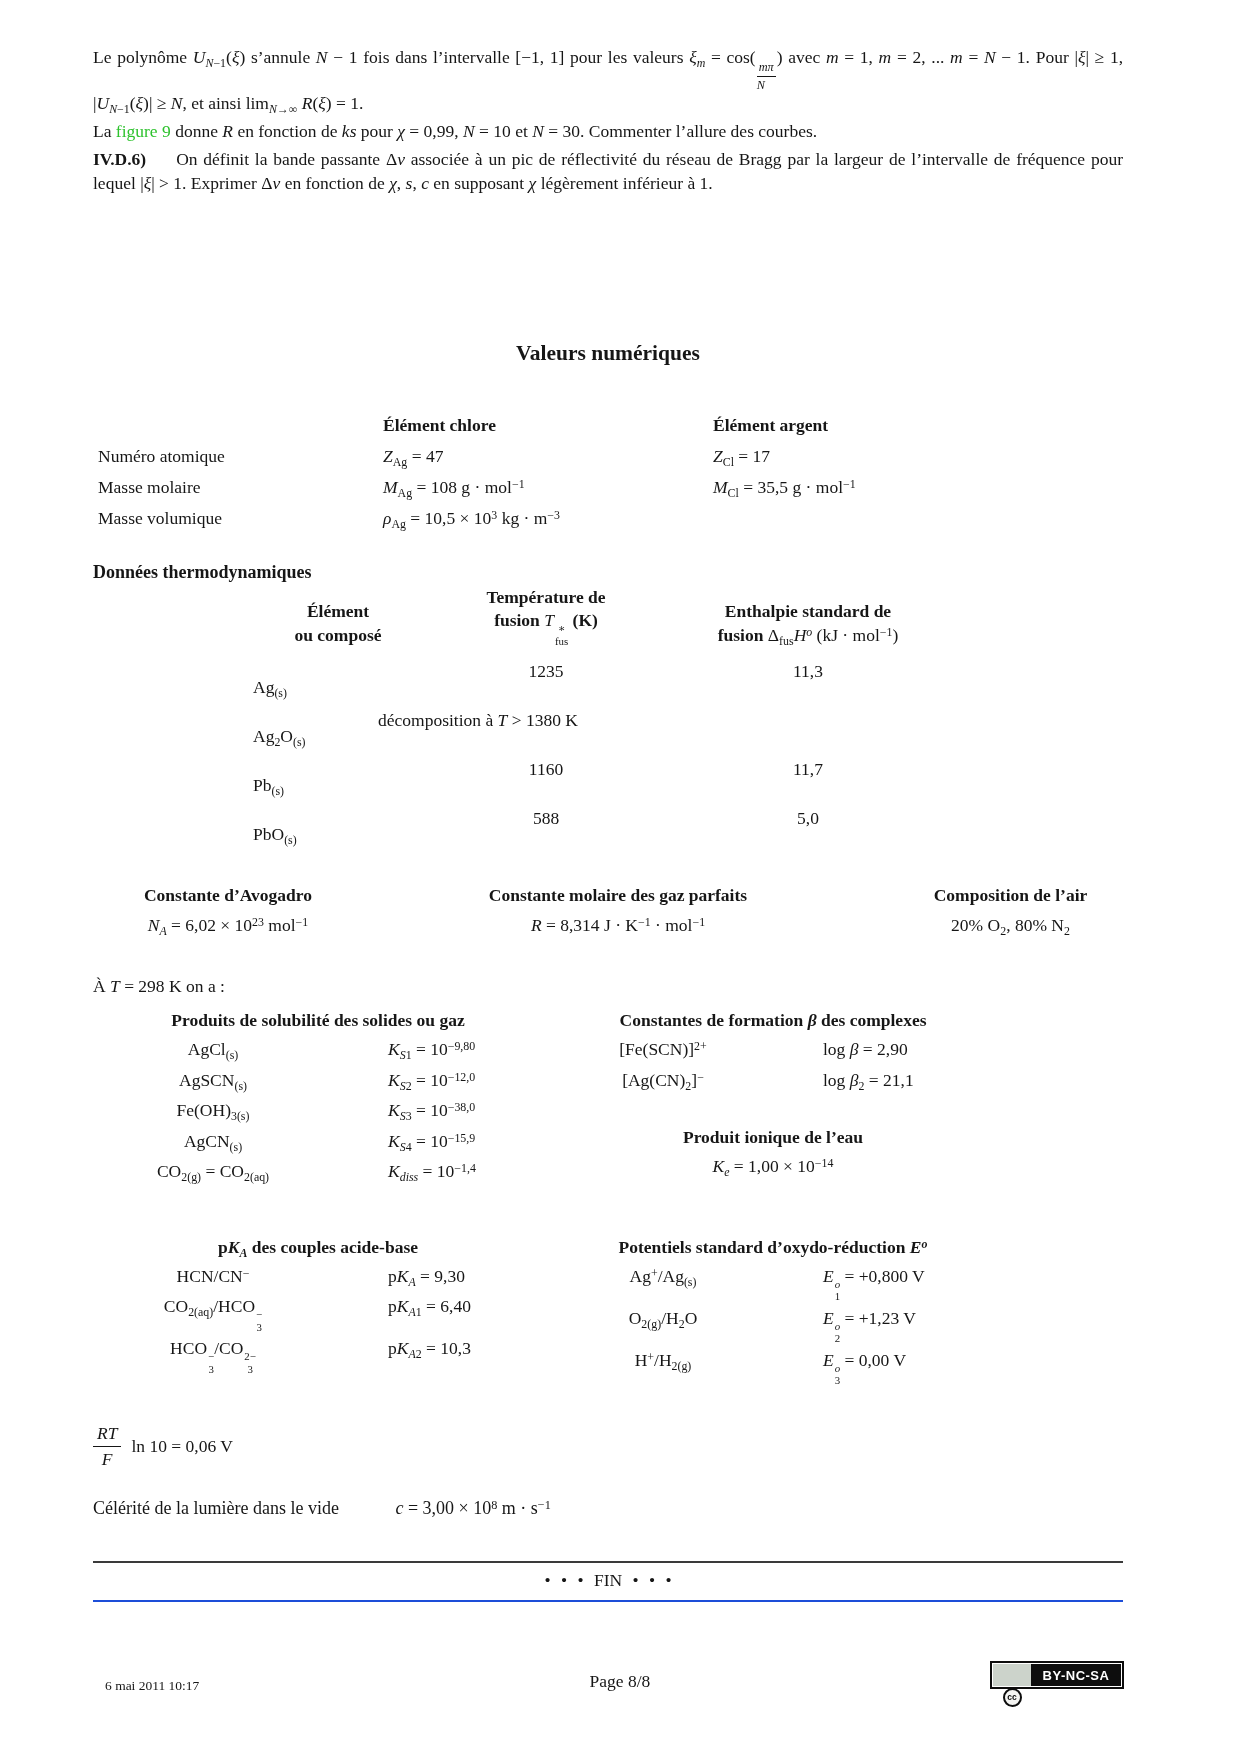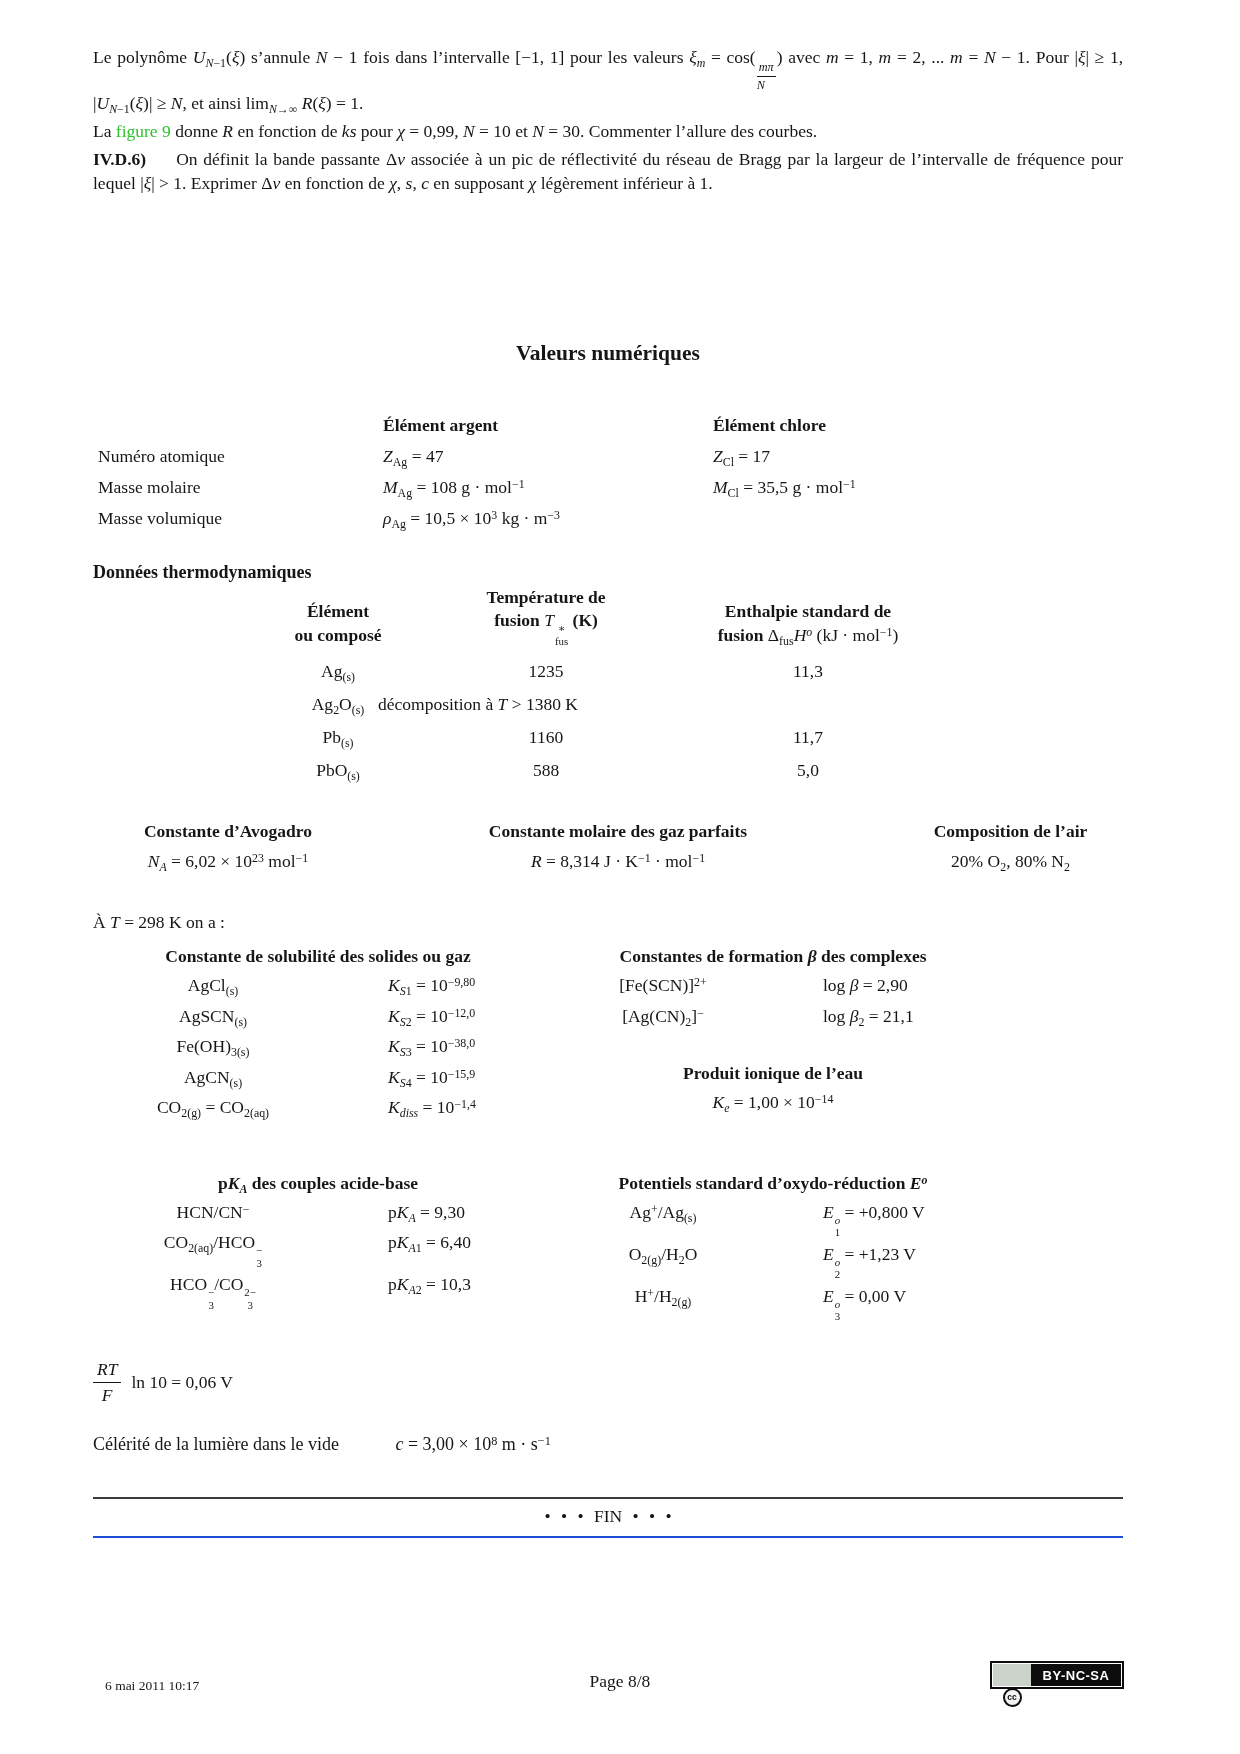--- a/index.html
+++ b/index.html
@@ -29,21 +29,21 @@
   .elem-grid{display:grid;grid-template-columns:290px 330px 410px;margin-top:44px;line-height:31px;}
   .elem-grid .lbl{padding-left:5px;}
   .sec-heading{font-weight:bold;font-size:18px;margin-top:28px;}
   .thermo{margin-left:160px;margin-top:14px;}
   .thead{position:relative;height:50px;line-height:23.5px;margin-bottom:8px;}
   .thead .h{position:absolute;bottom:0;transform:translateX(-50%);text-align:center;white-space:nowrap;}
   .h1{left:85px;}
   .h2{left:293px;}
   .h3{left:555px;}
   .trow{display:flex;line-height:33px;}
-  .tc1{width:170px;text-align:center;}
+  .tc1{width:170px;text-align:left;margin-top:16px;}
   .tc2{width:246px;text-align:center;}
   .tc3{width:278px;text-align:center;}
   .tnote{margin-left:-45px;text-align:right;}
   .constants{display:flex;margin-top:34px;}
   .ccol{text-align:center;}
   .cc1{width:270px;}
   .cc2{width:370px;margin-left:70px;}
   .cc3{width:225px;margin-left:auto;}
   .ctitle{font-weight:bold;margin-bottom:9px;}
   .att{margin-top:38px;line-height:24px;}
@@ -91,22 +91,22 @@
         </span>) avec <i>m</i> = 1, <i>m</i> = 2, ... <i>m</i> = <i>N</i> − 1. Pour |<i>ξ</i>| ≥ 1, |<i>U</i><sub><i>N</i>−1</sub>(<i>ξ</i>)| ≥ <i>N</i>, et ainsi lim<sub><i>N</i>→∞</sub> <i>R</i>(<i>ξ</i>) = 1.</p>
 
     <p class="just p2"><span>La </span><a class="figlink" style="color: rgb(46, 194, 46);">figure 9</a><span> donne <i>R</i> en fonction de <i>ks</i> pour <i>χ</i> = 0,99, <i>N</i> = 10 et <i>N</i> = 30. Commenter l’allure des courbes.</span></p>
 
     <p class="just p3"><span class="qlabel">IV.D.6)</span><span>On définit la bande passante Δ<i>ν</i> associée à un pic de réflectivité du réseau de Bragg par la largeur de l’intervalle de fréquence pour lequel |<i>ξ</i>| &gt; 1. Exprimer Δ<i>ν</i> en fonction de <i>χ</i>, <i>s</i>, <i>c</i> en supposant <i>χ</i> légèrement inférieur à 1.</span></p>
 
     <h1 class="main-title">Valeurs numériques</h1>
 
     <div class="elem-grid">
       <div></div>
+      <div class="bold">Élément chlore</div>
       <div class="bold">Élément argent</div>
-      <div class="bold">Élément chlore</div>
 
       <div class="lbl">Numéro atomique</div>
       <div><i>Z</i><sub>Ag</sub> = 47</div>
       <div><i>Z</i><sub>Cl</sub> = 17</div>
 
       <div class="lbl">Masse molaire</div>
       <div><i>M</i><sub>Ag</sub> = 108 g · mol<sup>−1</sup></div>
       <div><i>M</i><sub>Cl</sub> = 35,5 g · mol<sup>−1</sup></div>
 
       <div class="lbl">Masse volumique</div>
@@ -158,21 +158,21 @@
       <div class="ccol cc3">
         <div class="ctitle">Composition de l’air</div>
         <div>20% O<sub>2</sub>, 80% N<sub>2</sub></div>
       </div>
     </div>
 
     <p class="att">À <i>T</i> = 298 K on a :</p>
 
     <div class="twocol">
       <div>
-        <div class="ptitle">Constante de solubilité des solides ou gaz</div>
+        <div class="ptitle">Produits de solubilité des solides ou gaz</div>
         <div class="krow">
           <div class="sp">AgCl<sub>(s)</sub></div>
           <div class="kv"><i>K</i><sub><i>S</i>1</sub> = 10<sup>−9,80</sup></div>
         </div>
         <div class="krow">
           <div class="sp">AgSCN<sub>(s)</sub></div>
           <div class="kv"><i>K</i><sub><i>S</i>2</sub> = 10<sup>−12,0</sup></div>
         </div>
         <div class="krow">
           <div class="sp">Fe(OH)<sub>3(s)</sub></div>

